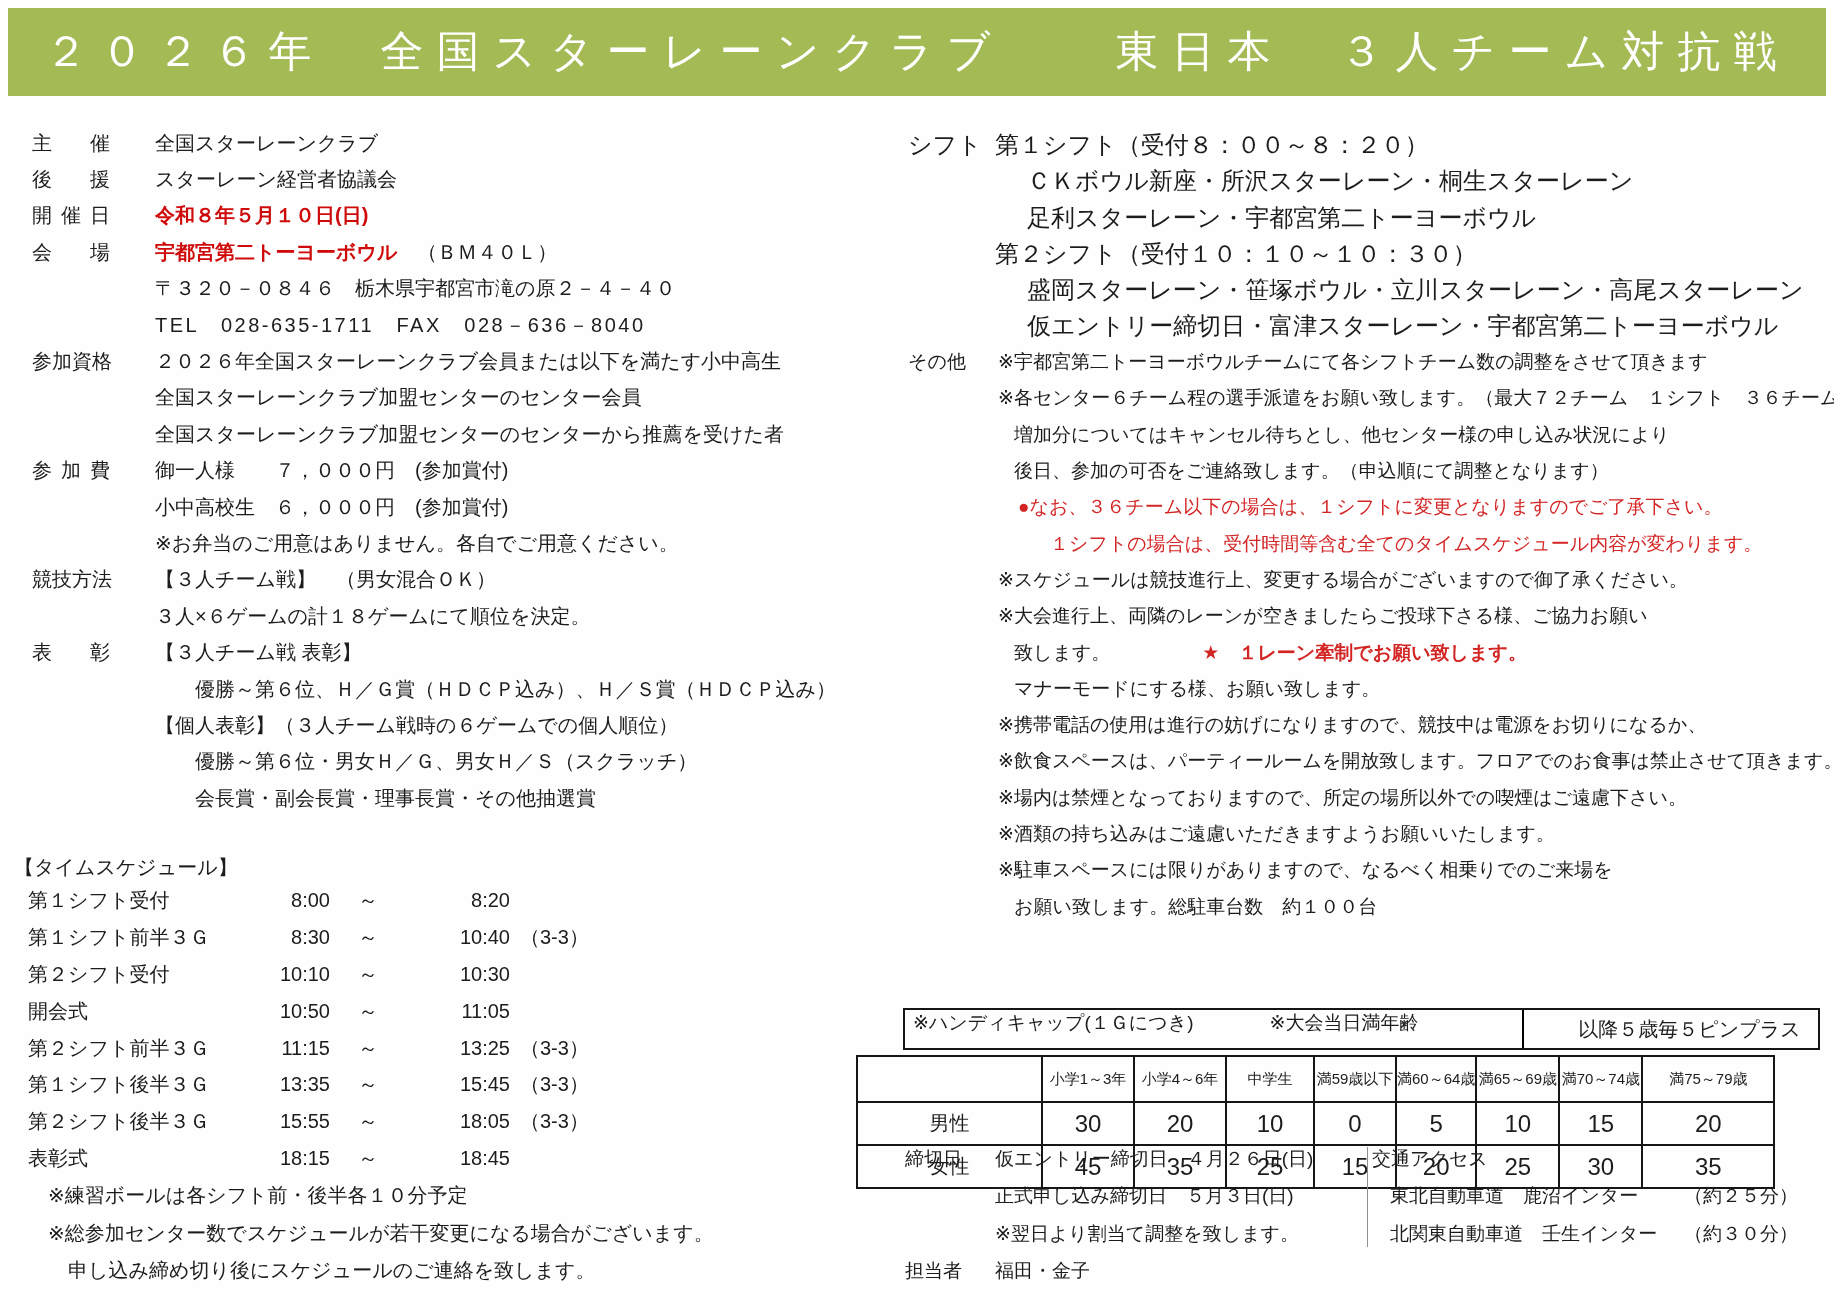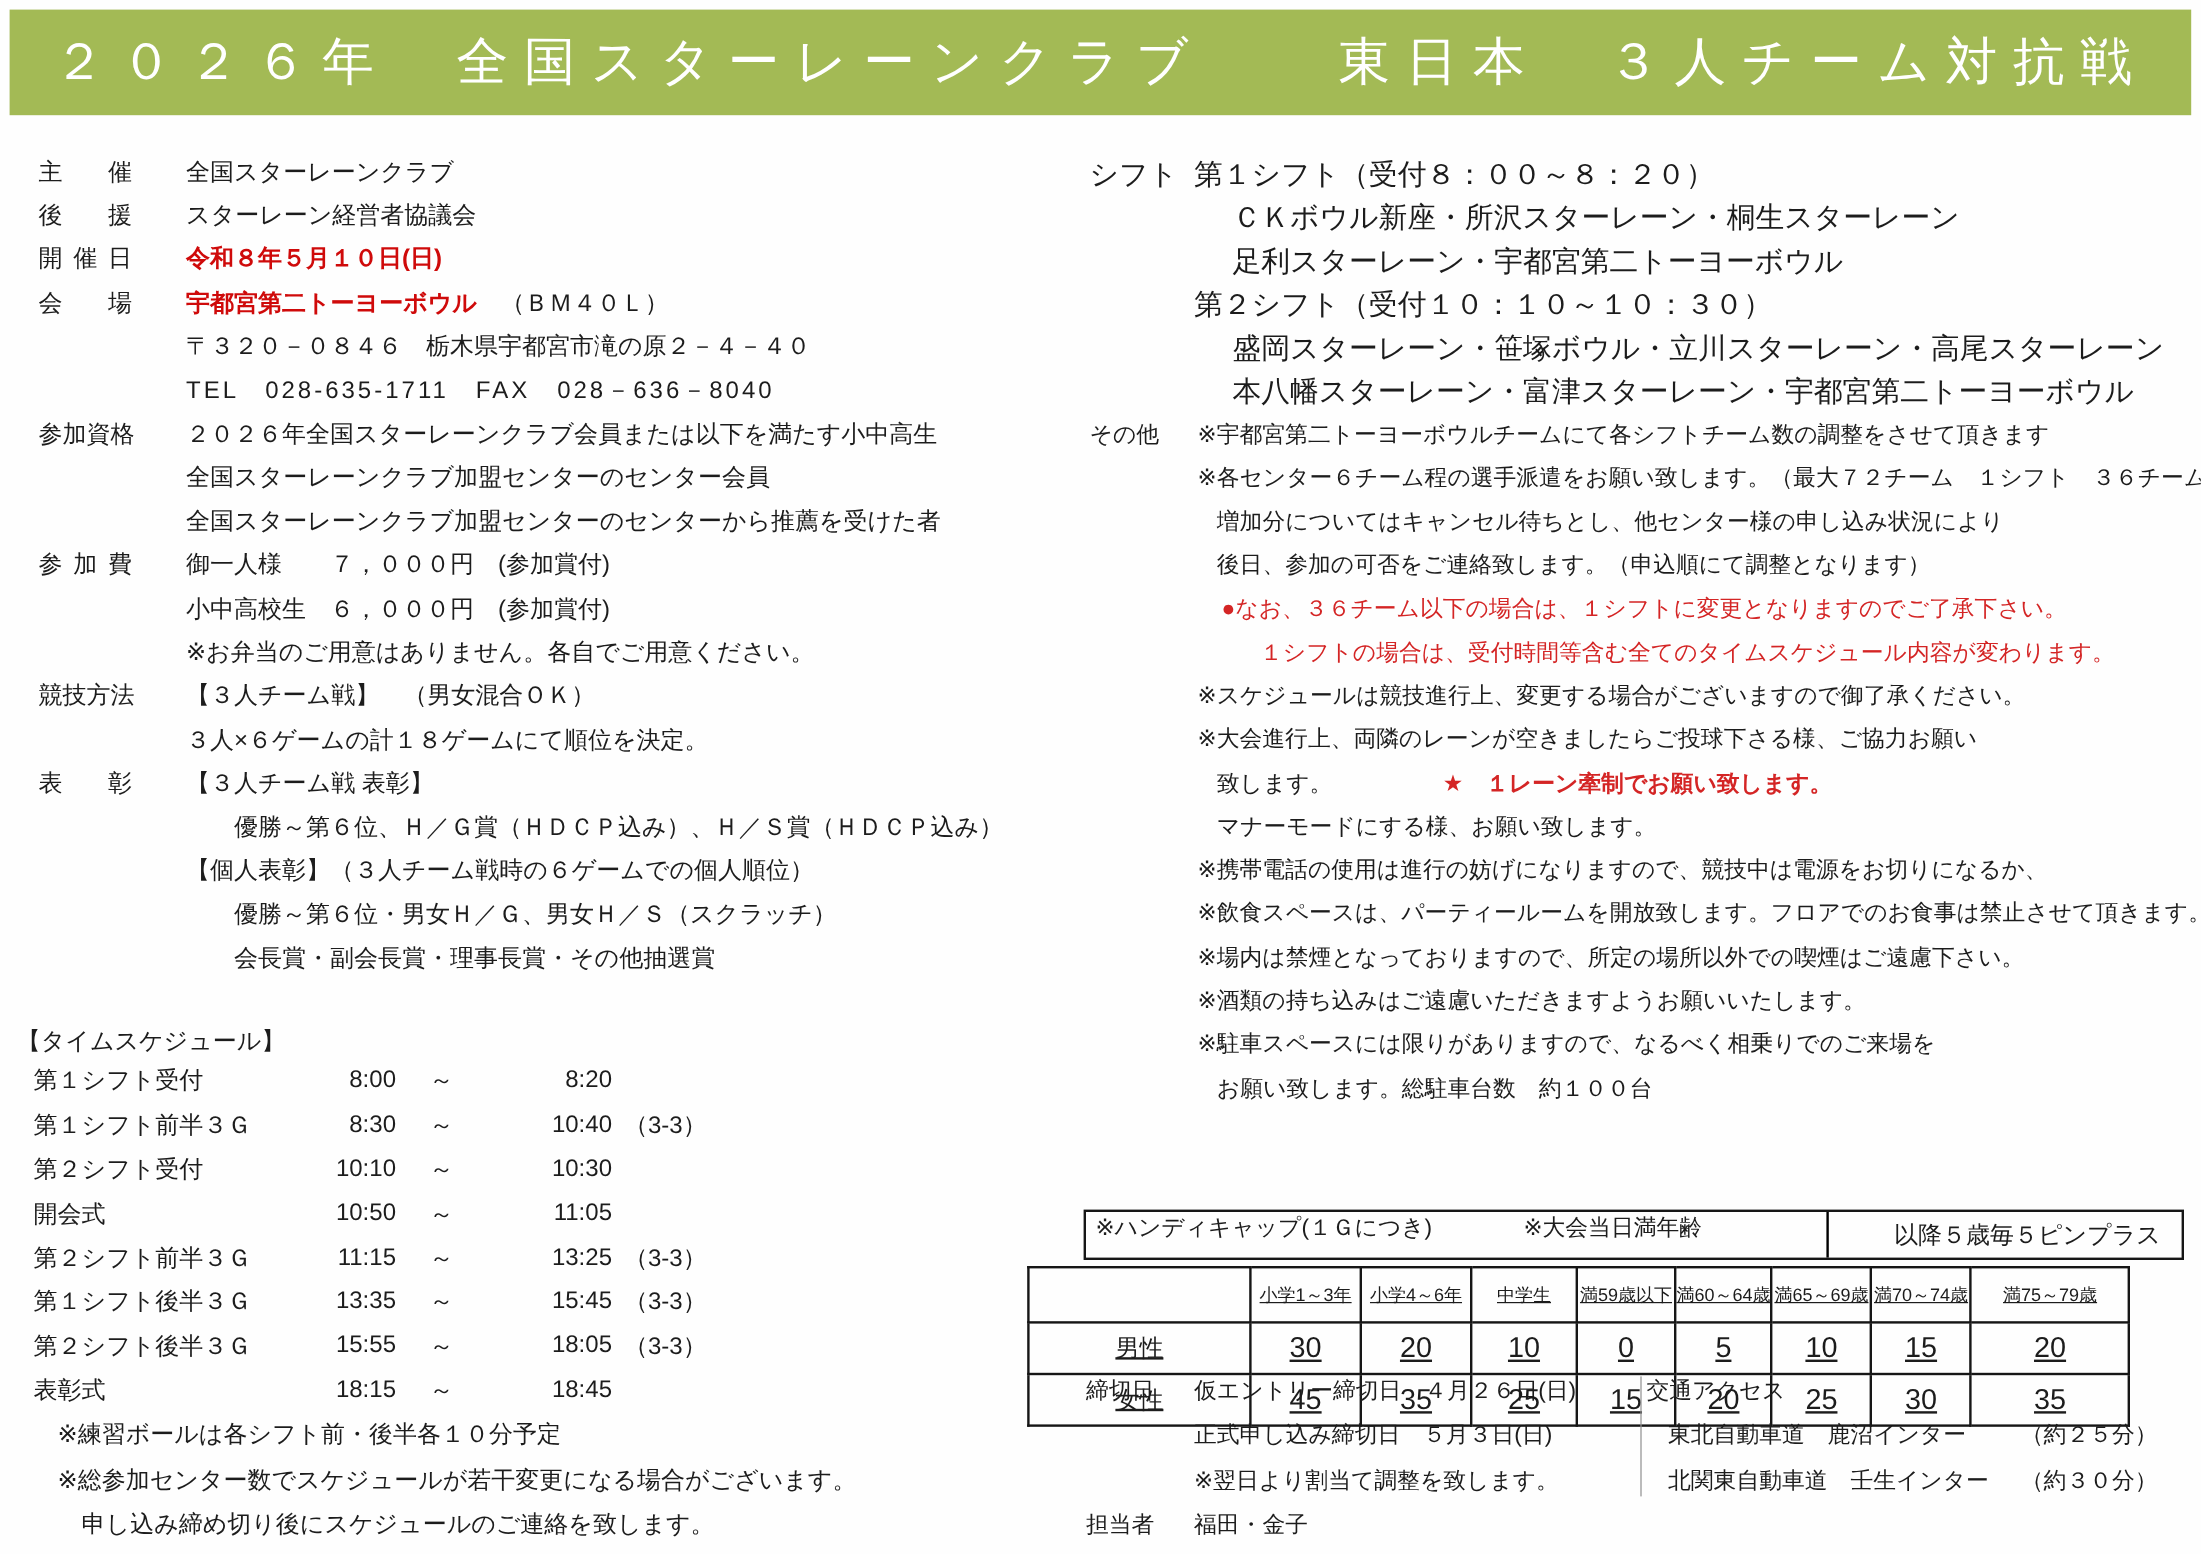--- a/index.html
+++ b/index.html
@@ -61,21 +61,21 @@
 
   
   .hc-top{
     position:absolute;left:903px;top:1008px;width:917px;height:42px;
     border:2px solid #161616;box-sizing:border-box;display:flex;font-size:19px;
   }
   .hc-cellA{width:619px;flex:0 0 619px;border-right:2px solid #000000;box-sizing:border-box;display:flex;white-space:nowrap;}
   .hc-a1{margin-left:8px;}
   .hc-a2{margin-left:76px;}
   .hc-cellB{flex:1;display:flex;align-items:center;justify-content:center;font-size:20px;white-space:nowrap;margin-left:37px;}
-  .hc-table{position:absolute;left:856px;top:1055px;border-collapse:collapse;table-layout:fixed;text-decoration:underline;}
+  .hc-table{position:absolute;left:856px;top:1055px;border-collapse:collapse;table-layout:fixed;}
   .hc-table td{border:2px solid #161616;text-align:center;vertical-align:middle;height:43px;box-sizing:border-box;padding:0;white-space:nowrap;}
   .hc-agehead td{height:46px;font-size:15px;}
   .hc-lab{font-size:20px;}
   .hc-val{font-size:24px;}
 
   
   .deadline{position:absolute;left:905px;top:1140px;font-size:19px;}
   .dl{height:37.5px;display:flex;align-items:center;white-space:nowrap;}
   .d-lab{flex:0 0 90px;width:90px;}
   .vdiv{position:absolute;left:1367px;top:1147px;height:100px;width:0;border-left:1px solid #8f8f8f;}
@@ -237,21 +237,21 @@
     <div class="nrow n2">申し込み締め切り後にスケジュールのご連絡を致します。</div>
   </div>
 
   <div class="r-shift">
     <span class="r-label">シフト</span>
     <div class="rl l0">第１シフト（受付８：００～８：２０）</div>
     <div class="rl l1">ＣＫボウル新座・所沢スターレーン・桐生スターレーン</div>
     <div class="rl l1">足利スターレーン・宇都宮第二トーヨーボウル</div>
     <div class="rl l0">第２シフト（受付１０：１０～１０：３０）</div>
     <div class="rl l1">盛岡スターレーン・笹塚ボウル・立川スターレーン・高尾スターレーン</div>
-    <div class="rl l1">本八幡スターレーン・富津スターレーン・宇都宮第二トーヨーボウル</div>
+    <div class="rl l1">仮エントリー締切日・富津スターレーン・宇都宮第二トーヨーボウル</div>
   </div>
 
   <div class="r-other">
     <span class="r-label">その他</span>
     <div class="ol p0">※宇都宮第二トーヨーボウルチームにて各シフトチーム数の調整をさせて頂きます</div>
     <div class="ol p0">※各センター６チーム程の選手派遣をお願い致します。（最大７２チーム　１シフト　３６チーム）</div>
     <div class="ol p1">増加分についてはキャンセル待ちとし、他センター様の申し込み状況により</div>
     <div class="ol p1">後日、参加の可否をご連絡致します。（申込順にて調整となります）</div>
     <div class="ol p2 red">●なお、３６チーム以下の場合は、１シフトに変更となりますのでご了承下さい。</div>
     <div class="ol p3 red">１シフトの場合は、受付時間等含む全てのタイムスケジュール内容が変わります。</div>

